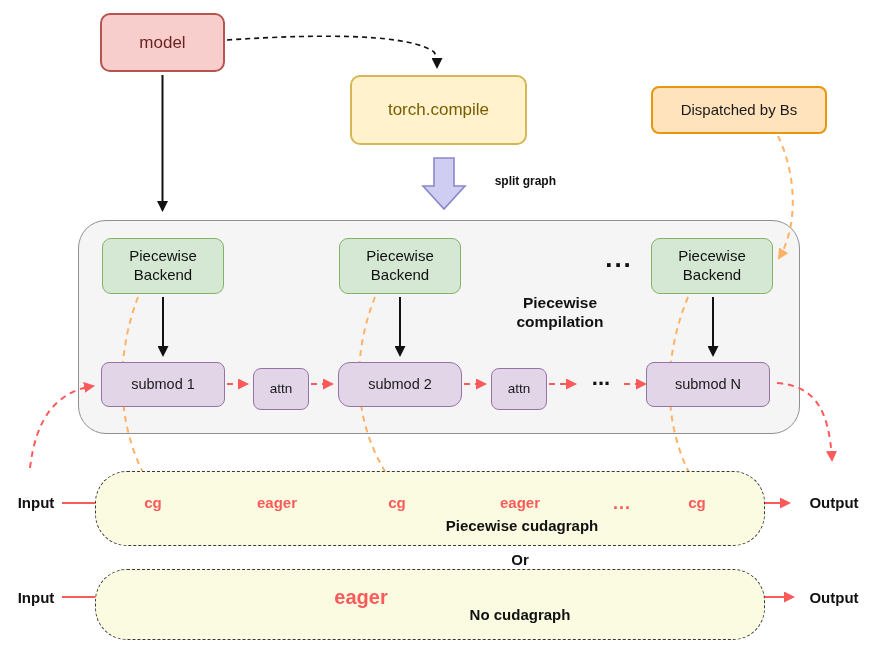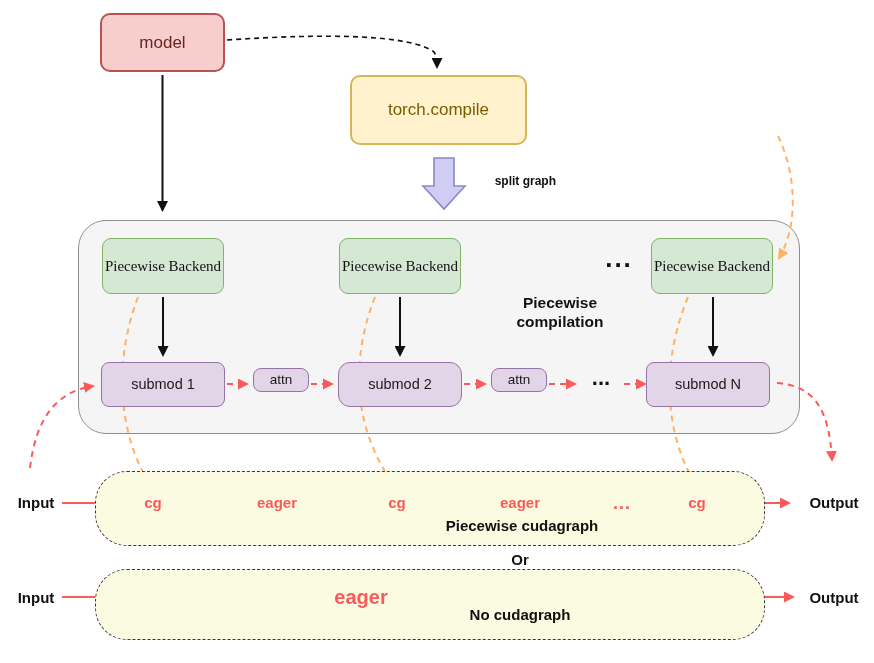--- a/index.html
+++ b/index.html
@@ -16,30 +16,30 @@
           border:2px solid #d6b656;border-radius:10px;color:#7a5c00;font-size:17px;}
   .dispatched{left:651px;top:86px;width:176px;height:48px;background:#ffe3bd;
           border:2.5px solid #e8960c;border-radius:8px;color:#1a1a1a;font-size:15px;}
   .splitlbl{left:446px;top:174px;width:110px;text-align:right;font-weight:bold;
             font-size:12px;color:#111;}
 
   
   .container{left:78px;top:220px;width:722px;height:214px;background:#f5f5f5;
              border:1.5px solid #8f8f8f;border-radius:28px;}
   .backend{width:122px;height:56px;background:#d5e8d4;border:1.5px solid #82b366;
-           border-radius:9px;color:#111;font-size:15px;top:238px;font-family:Liberation Serif, serif;}
+           border-radius:9px;color:#111;font-size:15px;top:238px;}
   .b1{left:102px;} .b2{left:339px;} .b3{left:651px;}
   .dots-top{left:598px;top:242px;width:42px;font-size:26px;font-weight:bold;
             color:#111;letter-spacing:2px;}
   .comp-lbl{left:476px;top:293px;width:168px;font-weight:bold;font-size:15.5px;color:#111;}
   .comp-lbl span{display:inline-block;width:120px;}
   .submod{height:45px;background:#e1d5e7;border:1.5px solid #9673a6;border-radius:8px;
           color:#1a1a1a;font-size:14.5px;top:362px;width:124px;}
   .s1{left:101px;} .s2{left:338px;border-radius:12px;} .s3{left:614px;margin-left:32px;}
-  .attn{width:56px;height:24px;background:#e1d5e7;border:1.5px solid #9673a6;
+  .attn{width:56px;height:42px;background:#e1d5e7;border:1.5px solid #9673a6;
         border-radius:8px;color:#1a1a1a;font-size:13.5px;top:368px;}
   .a1{left:253px;} .a2{left:491px;}
   .dots-mid{left:583px;top:364px;width:36px;font-size:22px;font-weight:bold;color:#111;}
 
   
   .region{position:absolute;left:95px;width:670px;background:#fafbe0;
           border:1.3px dashed #3a3a3a;border-radius:32px;box-sizing:border-box;}
   .region1{top:471px;height:75px;}
   .region2{top:569px;height:71px;}
   .io{font-weight:bold;font-size:15px;color:#111;width:56px;}
@@ -110,20 +110,21 @@
 
     <path d="M62 597 L316 597" stroke="#fa5a5a" stroke-width="2" fill="none" marker-end="url(#arrR)"></path>
     <path d="M401 597 L793 597" stroke="#fa5a5a" stroke-width="2" fill="none" marker-end="url(#arrR)"></path>
   </svg>
 
   <div class="layer-nodes">
 
     <div class="box torchc">torch.compile</div>
     <div class="box model">model</div>
     <div class="lbl splitlbl">split graph</div>
+    <div class="box dispatched">Dispatched by Bs</div>
 
     <div class="box backend b1">Piecewise Backend</div>
     <div class="box backend b2">Piecewise Backend</div>
     <div class="box backend b3">Piecewise Backend</div>
     <div class="lbl dots-top">...</div>
     <div class="lbl comp-lbl"><span>Piecewise compilation</span></div>
 
     <div class="box submod s1">submod 1</div>
     <div class="box attn a1">attn</div>
     <div class="box submod s2">submod 2</div>

